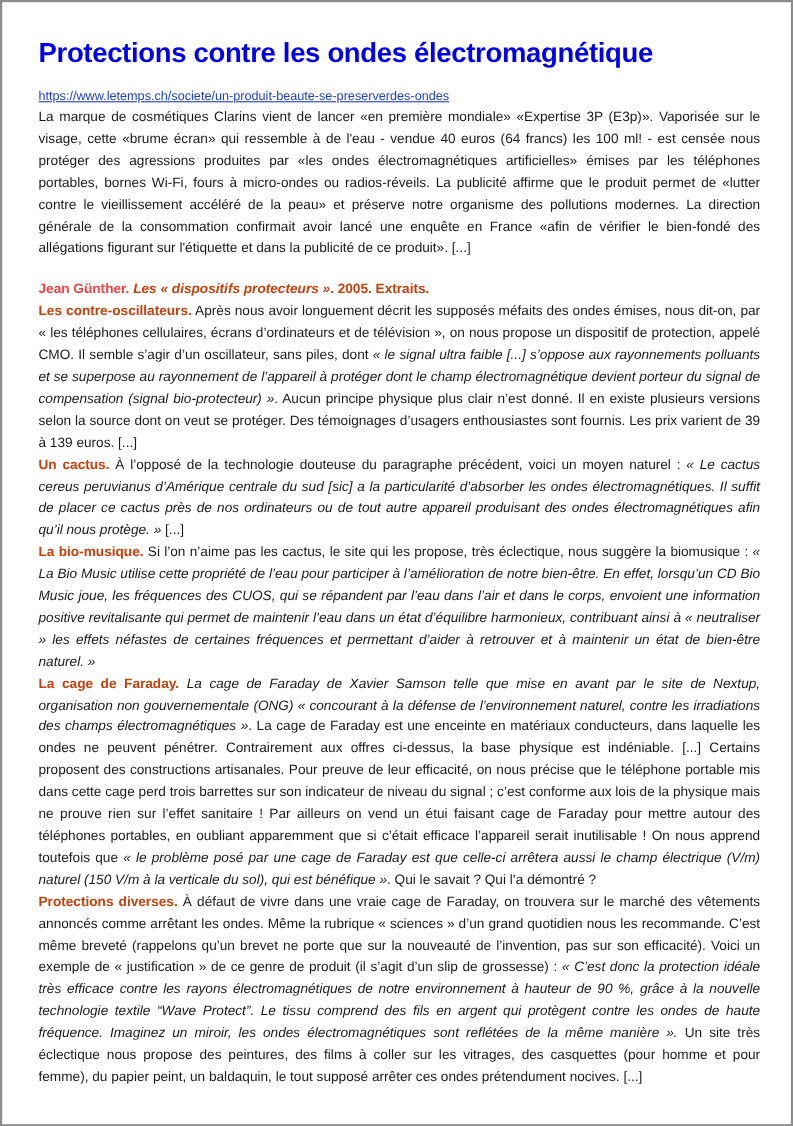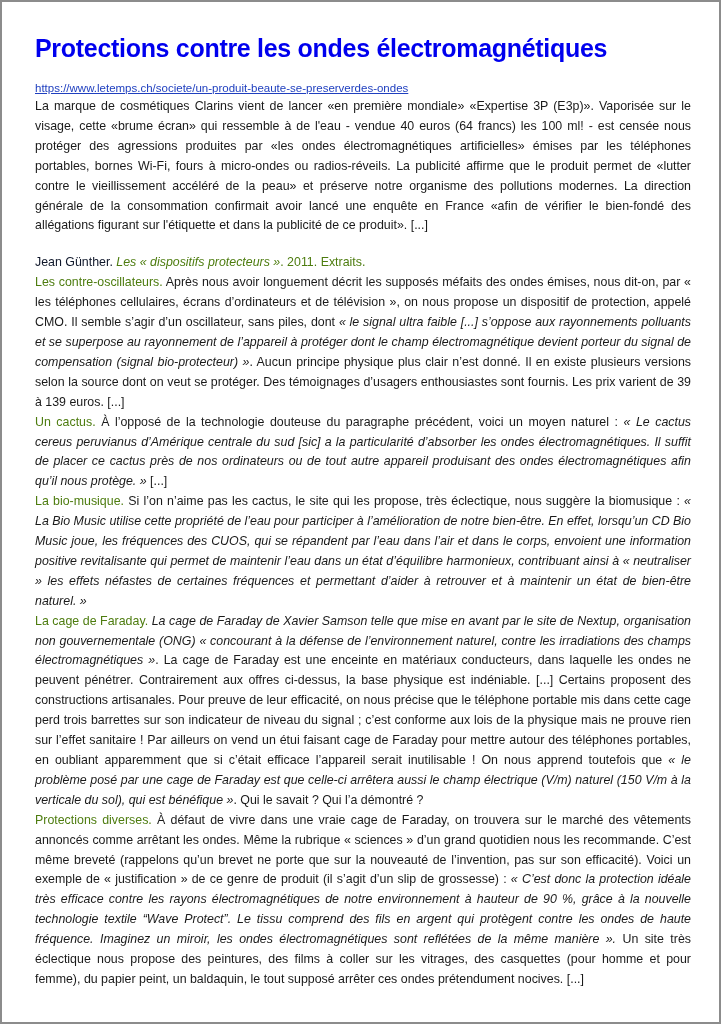--- a/index.html
+++ b/index.html
@@ -25,38 +25,38 @@
     line-height: 36px;
     color: #0000ee;
     letter-spacing: -0.3px;
   }
   a.link {
     color: #1f3fbf; text-decoration: underline; font-size: 11.5px;
     display: block; line-height: 17px;
   }
   p { margin: 0; text-align: justify; }
   .gap { height: 17px; }
-  b { font-weight: normal; color: #4d7c0f; }
+  b { font-weight: bold; color: #c2410c; }
   i { font-style: italic; }
-  .author { font-weight: normal; color: #0f172a; }
+  .author { font-weight: bold; color: #ef4444; }
   .lead { font-style: italic; font-weight: bold; color: #000; }
 </style>
 </head>
 <body>
 
 <div class="page">
   <div class="content">
-    <h1>Protections contre les ondes électromagnétiques</h1>
+    <h1>Protections contre les ondes électromagnétique</h1>
 
     <a class="link" href="#">https://www.letemps.ch/societe/un-produit-beaute-se-preserverdes-ondes</a>
     <p>La marque de cosmétiques Clarins vient de lancer «en première mondiale» «Expertise 3P (E3p)». Vaporisée sur le visage, cette «brume écran» qui ressemble à de l'eau - vendue 40 euros (64 francs) les 100 ml! - est censée nous protéger des agressions produites par «les ondes électromagnétiques artificielles» émises par les téléphones portables, bornes Wi-Fi, fours à micro-ondes ou radios-réveils. La publicité affirme que le produit permet de «lutter contre le vieillissement accéléré de la peau» et préserve notre organisme des pollutions modernes. La direction générale de la consommation confirmait avoir lancé une enquête en France «afin de vérifier le bien-fondé des allégations figurant sur l'étiquette et dans la publicité de ce produit». [...]</p>
 
     <div class="gap"></div>
 
-    <p><span class="author">Jean Günther.</span> <b><i>Les « dispositifs protecteurs »</i></b><b>. 2011. Extraits.</b></p>
+    <p><span class="author">Jean Günther.</span> <b><i>Les « dispositifs protecteurs »</i></b><b>. 2005. Extraits.</b></p>
 
     <div id="paragraphs">
         <p><b>Les contre-oscillateurs.</b><span> Après nous avoir longuement décrit les supposés méfaits des ondes émises, nous dit-on, par « les téléphones cellulaires, écrans d’ordinateurs et de télévision », on nous propose un dispositif de protection, appelé CMO. Il semble s’agir d’un oscillateur, sans piles, dont </span><i>« le signal ultra faible [...] s’oppose aux rayonnements polluants et se superpose au rayonnement de l’appareil à protéger dont le champ électromagnétique devient porteur du signal de compensation (signal bio-protecteur) »</i><span>. Aucun principe physique plus clair n’est donné. Il en existe plusieurs versions selon la source dont on veut se protéger. Des témoignages d’usagers enthousiastes sont fournis. Les prix varient de 39 à 139 euros. [...]</span></p>
         <p><b>Un cactus.</b><span> À l’opposé de la technologie douteuse du paragraphe précédent, voici un moyen naturel : </span><i>« Le cactus cereus peruvianus d’Amérique centrale du sud [sic] a la particularité d’absorber les ondes électromagnétiques. Il suffit de placer ce cactus près de nos ordinateurs ou de tout autre appareil produisant des ondes électromagnétiques afin qu’il nous protège. »</i><span> [...]</span></p>
         <p><b>La bio-musique.</b><span> Si l’on n’aime pas les cactus, le site qui les propose, très éclectique, nous suggère la biomusique : </span><i>« La Bio Music utilise cette propriété de l’eau pour participer à l’amélioration de notre bien-être. En effet, lorsqu’un CD Bio Music joue, les fréquences des CUOS, qui se répandent par l’eau dans l’air et dans le corps, envoient une information positive revitalisante qui permet de maintenir l’eau dans un état d’équilibre harmonieux, contribuant ainsi à « neutraliser » les effets néfastes de certaines fréquences et permettant d’aider à retrouver et à maintenir un état de bien-être naturel. »</i></p>
         <p><b>La cage de Faraday.</b><i> La cage de Faraday de Xavier Samson telle que mise en avant par le site de Nextup, organisation non gouvernementale (ONG) « concourant à la défense de l’environnement naturel, contre les irradiations des champs électromagnétiques »</i><span>. La cage de Faraday est une enceinte en matériaux conducteurs, dans laquelle les ondes ne peuvent pénétrer. Contrairement aux offres ci-dessus, la base physique est indéniable. [...] Certains proposent des constructions artisanales. Pour preuve de leur efficacité, on nous précise que le téléphone portable mis dans cette cage perd trois barrettes sur son indicateur de niveau du signal ; c’est conforme aux lois de la physique mais ne prouve rien sur l’effet sanitaire ! Par ailleurs on vend un étui faisant cage de Faraday pour mettre autour des téléphones portables, en oubliant apparemment que si c’était efficace l’appareil serait inutilisable ! On nous apprend toutefois que </span><i>« le problème posé par une cage de Faraday est que celle-ci arrêtera aussi le champ électrique (V/m) naturel (150 V/m à la verticale du sol), qui est bénéfique »</i><span>. Qui le savait ? Qui l’a démontré ?</span></p>
         <p><b>Protections diverses.</b><span> À défaut de vivre dans une vraie cage de Faraday, on trouvera sur le marché des vêtements annoncés comme arrêtant les ondes. Même la rubrique « sciences » d’un grand quotidien nous les recommande. C’est même breveté (rappelons qu’un brevet ne porte que sur la nouveauté de l’invention, pas sur son efficacité). Voici un exemple de « justification » de ce genre de produit (il s’agit d’un slip de grossesse) : </span><i>« C’est donc la protection idéale très efficace contre les rayons électromagnétiques de notre environnement à hauteur de 90 %, grâce à la nouvelle technologie textile “Wave Protect”. Le tissu comprend des fils en argent qui protègent contre les ondes de haute fréquence. Imaginez un miroir, les ondes électromagnétiques sont reflétées de la même manière ».</i><span> Un site très éclectique nous propose des peintures, des films à coller sur les vitrages, des casquettes (pour homme et pour femme), du papier peint, un baldaquin, le tout supposé arrêter ces ondes prétendument nocives. [...]</span></p>
       </div>
   </div>
 </div>

